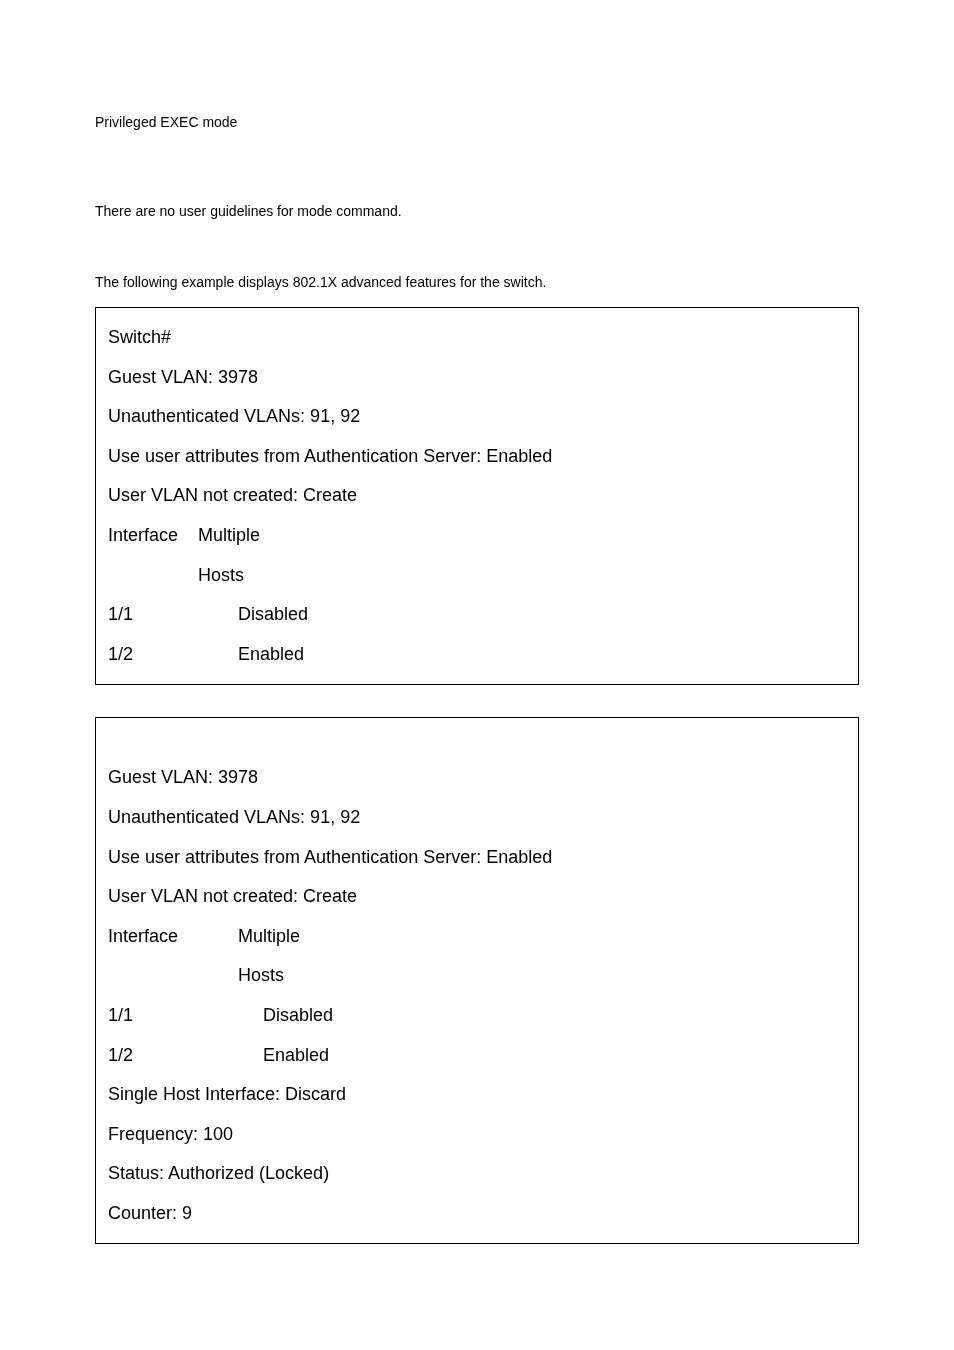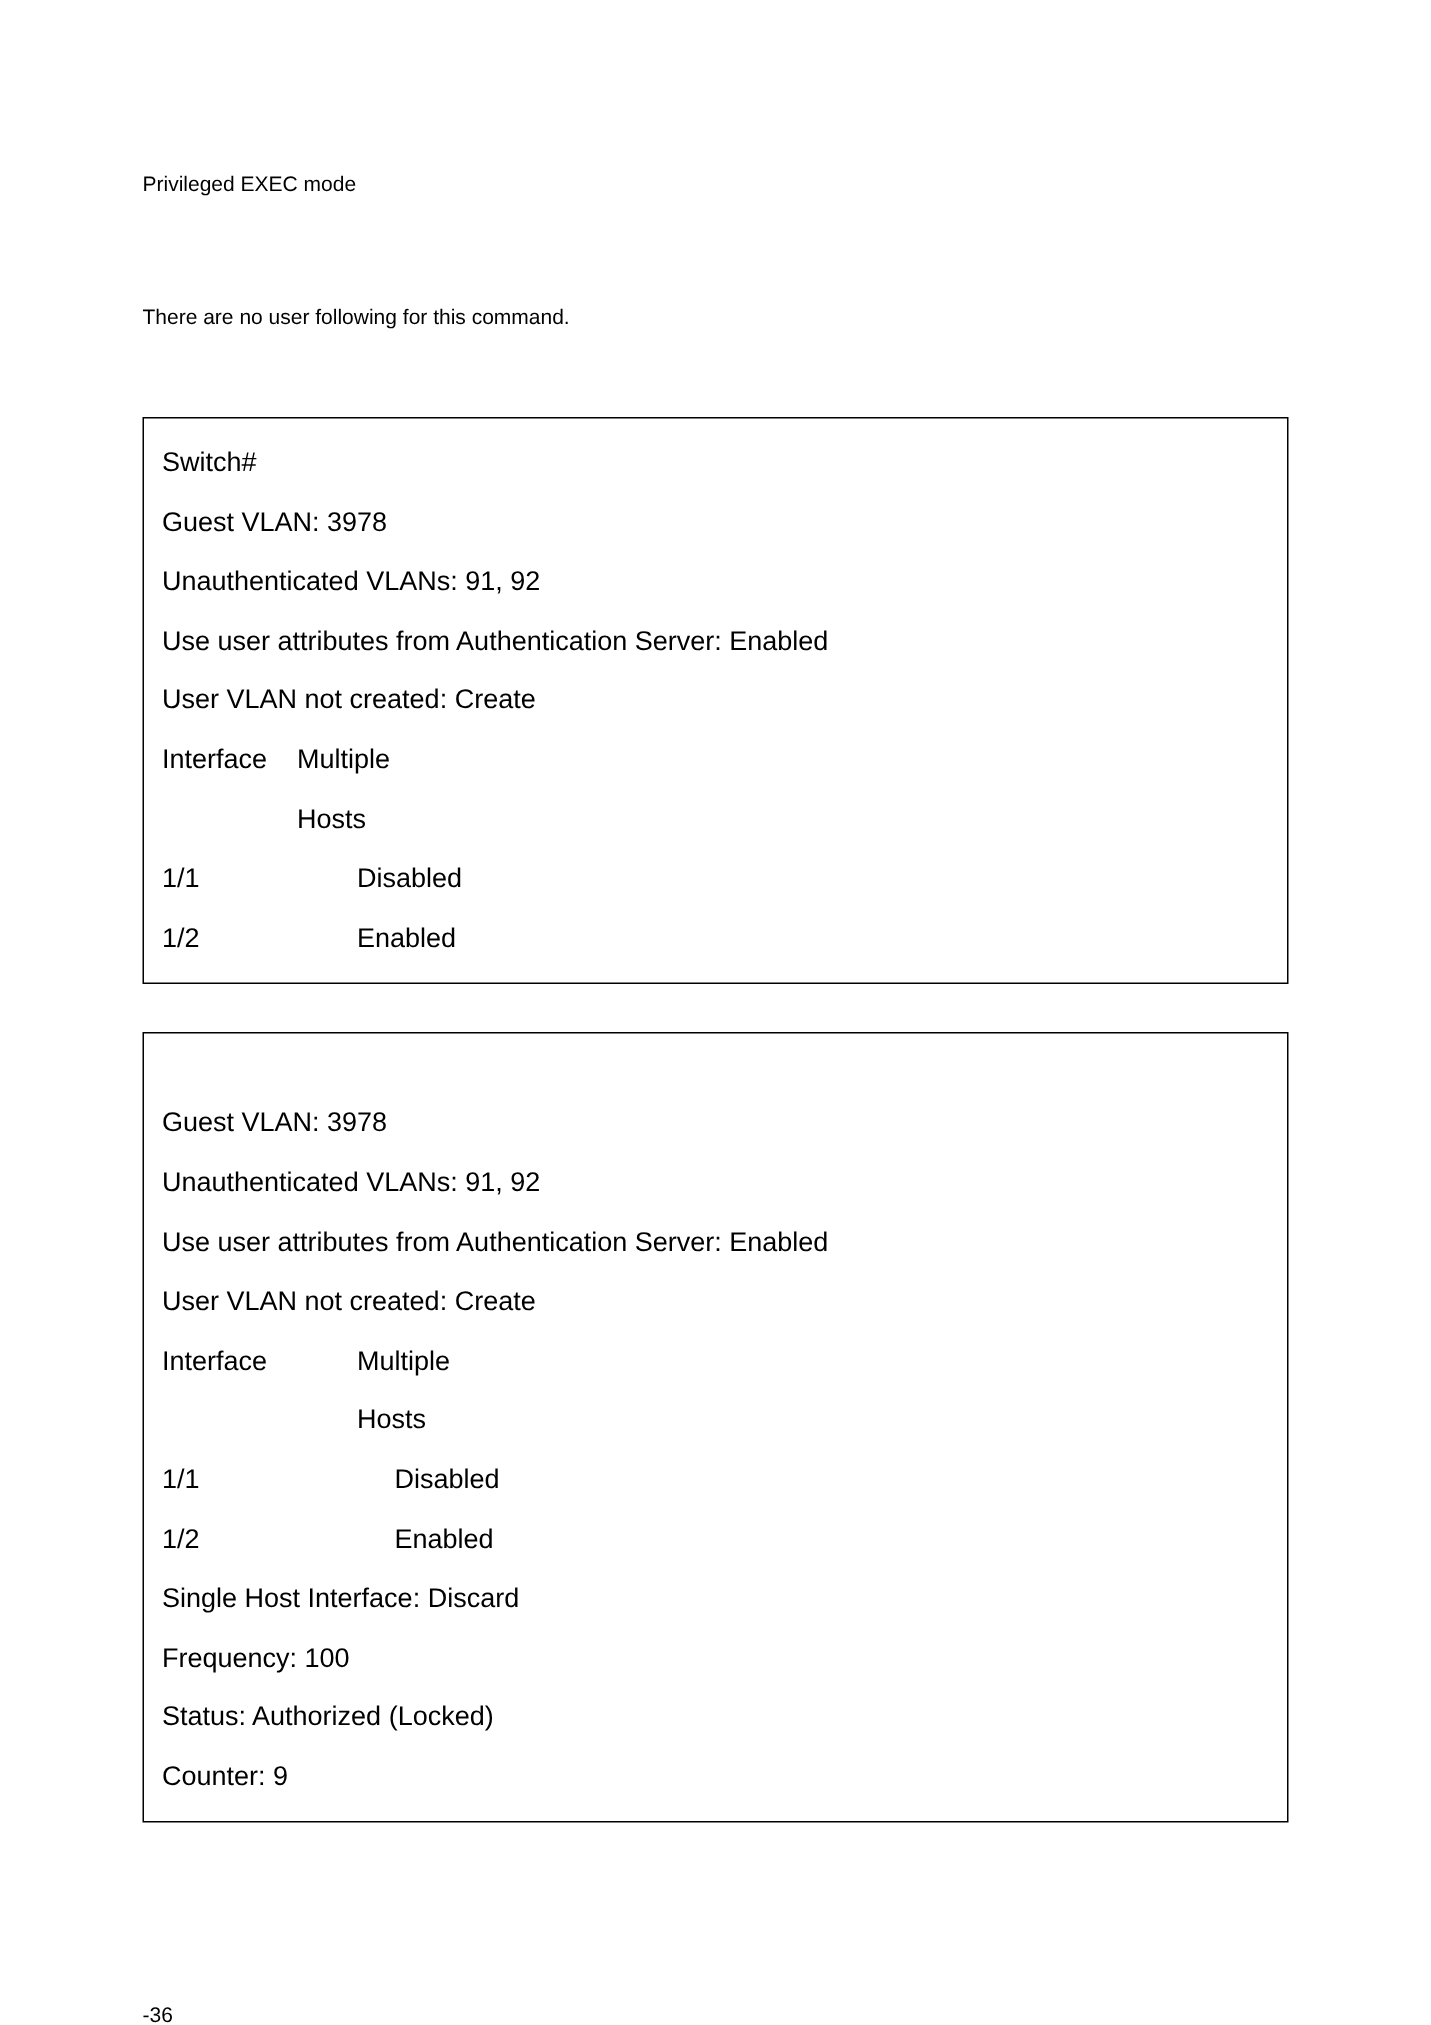--- a/index.html
+++ b/index.html
@@ -67,24 +67,25 @@
 </style>
 </head>
 <body>
 
 <div class="page">
 
   <div class="para">Privileged EXEC mode</div>
 
   <div class="spacer-lg"></div>
 
-  <div class="para">There are no user following for this command.</div>
+  <div class="para">There are no user guidelines for mode command.</div>
 
   <div class="spacer-md"></div>
 
+  <div class="para">The following example displays 802.1X advanced features for the switch.</div>
 
   <div class="code-box">
     <div class="code-line">Switch#</div>
     <div class="code-line">Guest VLAN: 3978</div>
     <div class="code-line">Unauthenticated VLANs: 91, 92</div>
     <div class="code-line">Use user attributes from Authentication Server: Enabled</div>
     <div class="code-line">User VLAN not created: Create</div>
     <div class="code-line"><span class="c2b">Interface</span><span>Multiple</span></div>
     <div class="code-line"><span class="indent1"></span><span>Hosts</span></div>
     <div class="code-line"><span class="c2">1/1</span><span>Disabled</span></div>

